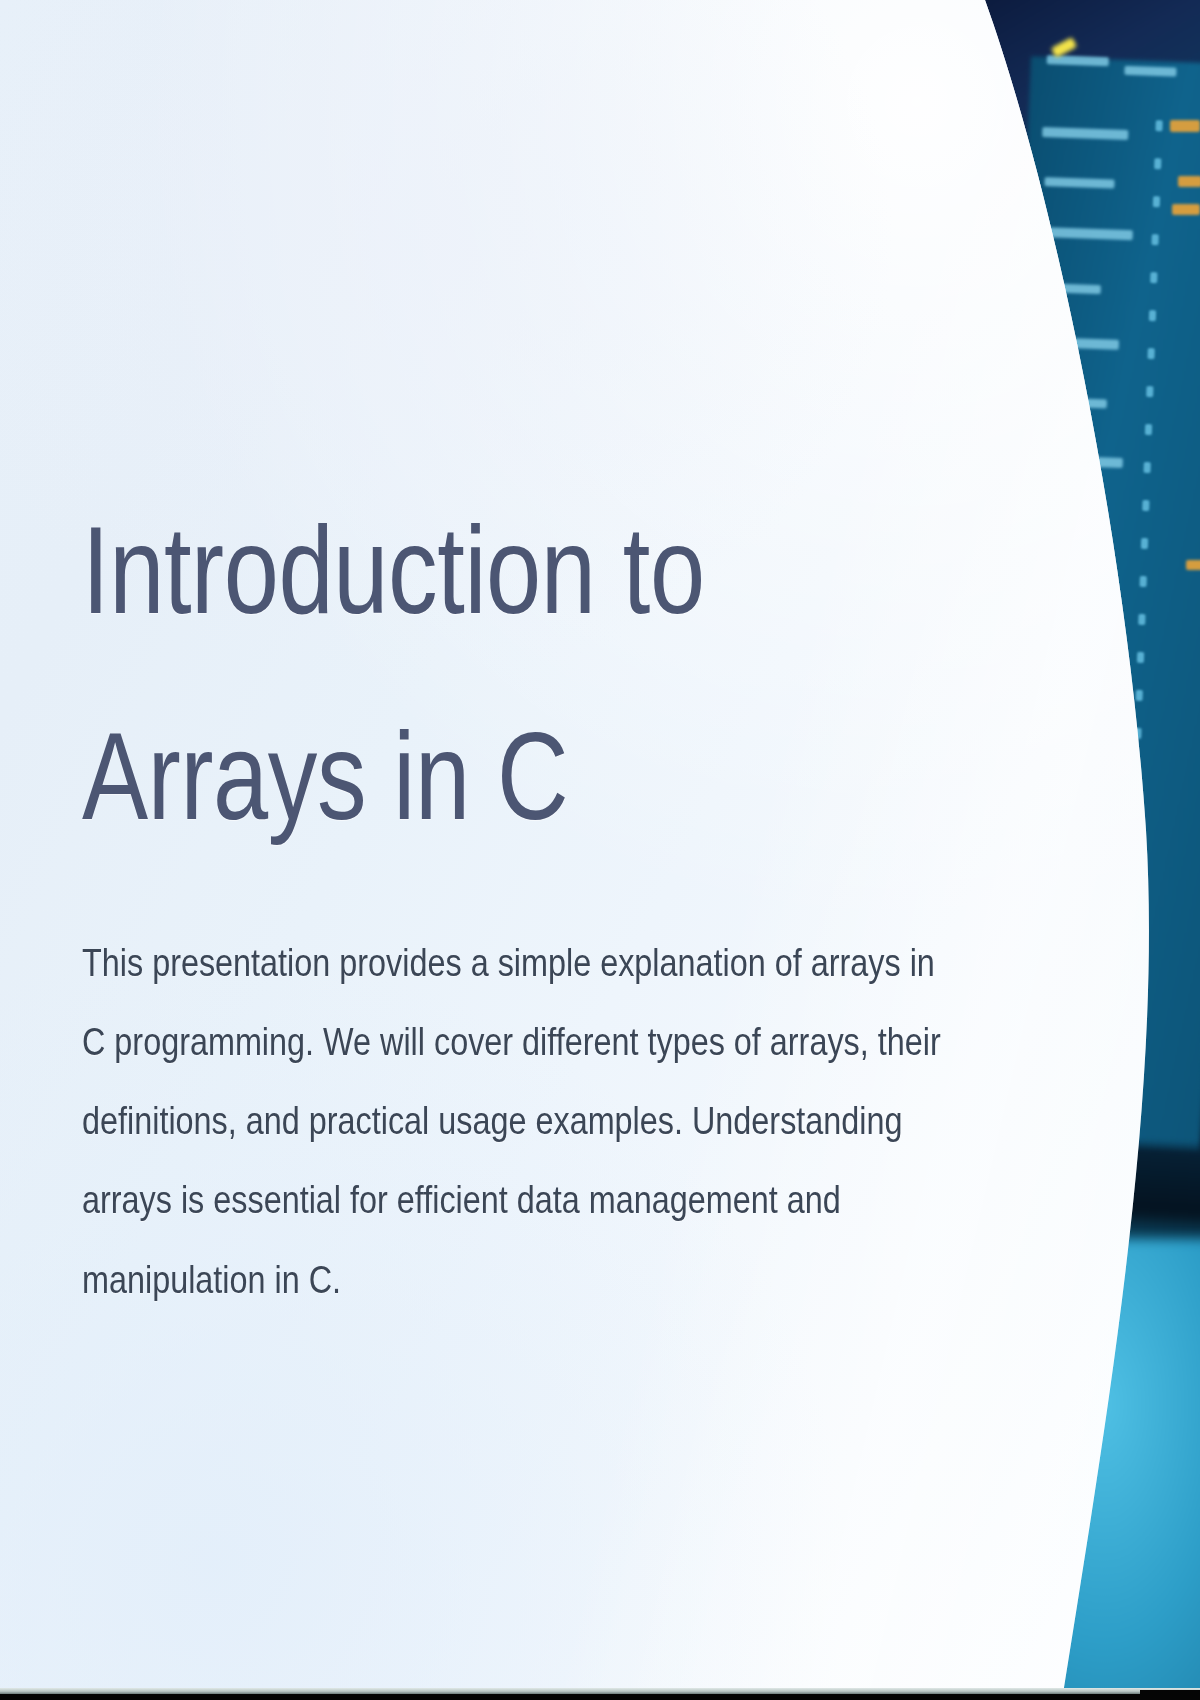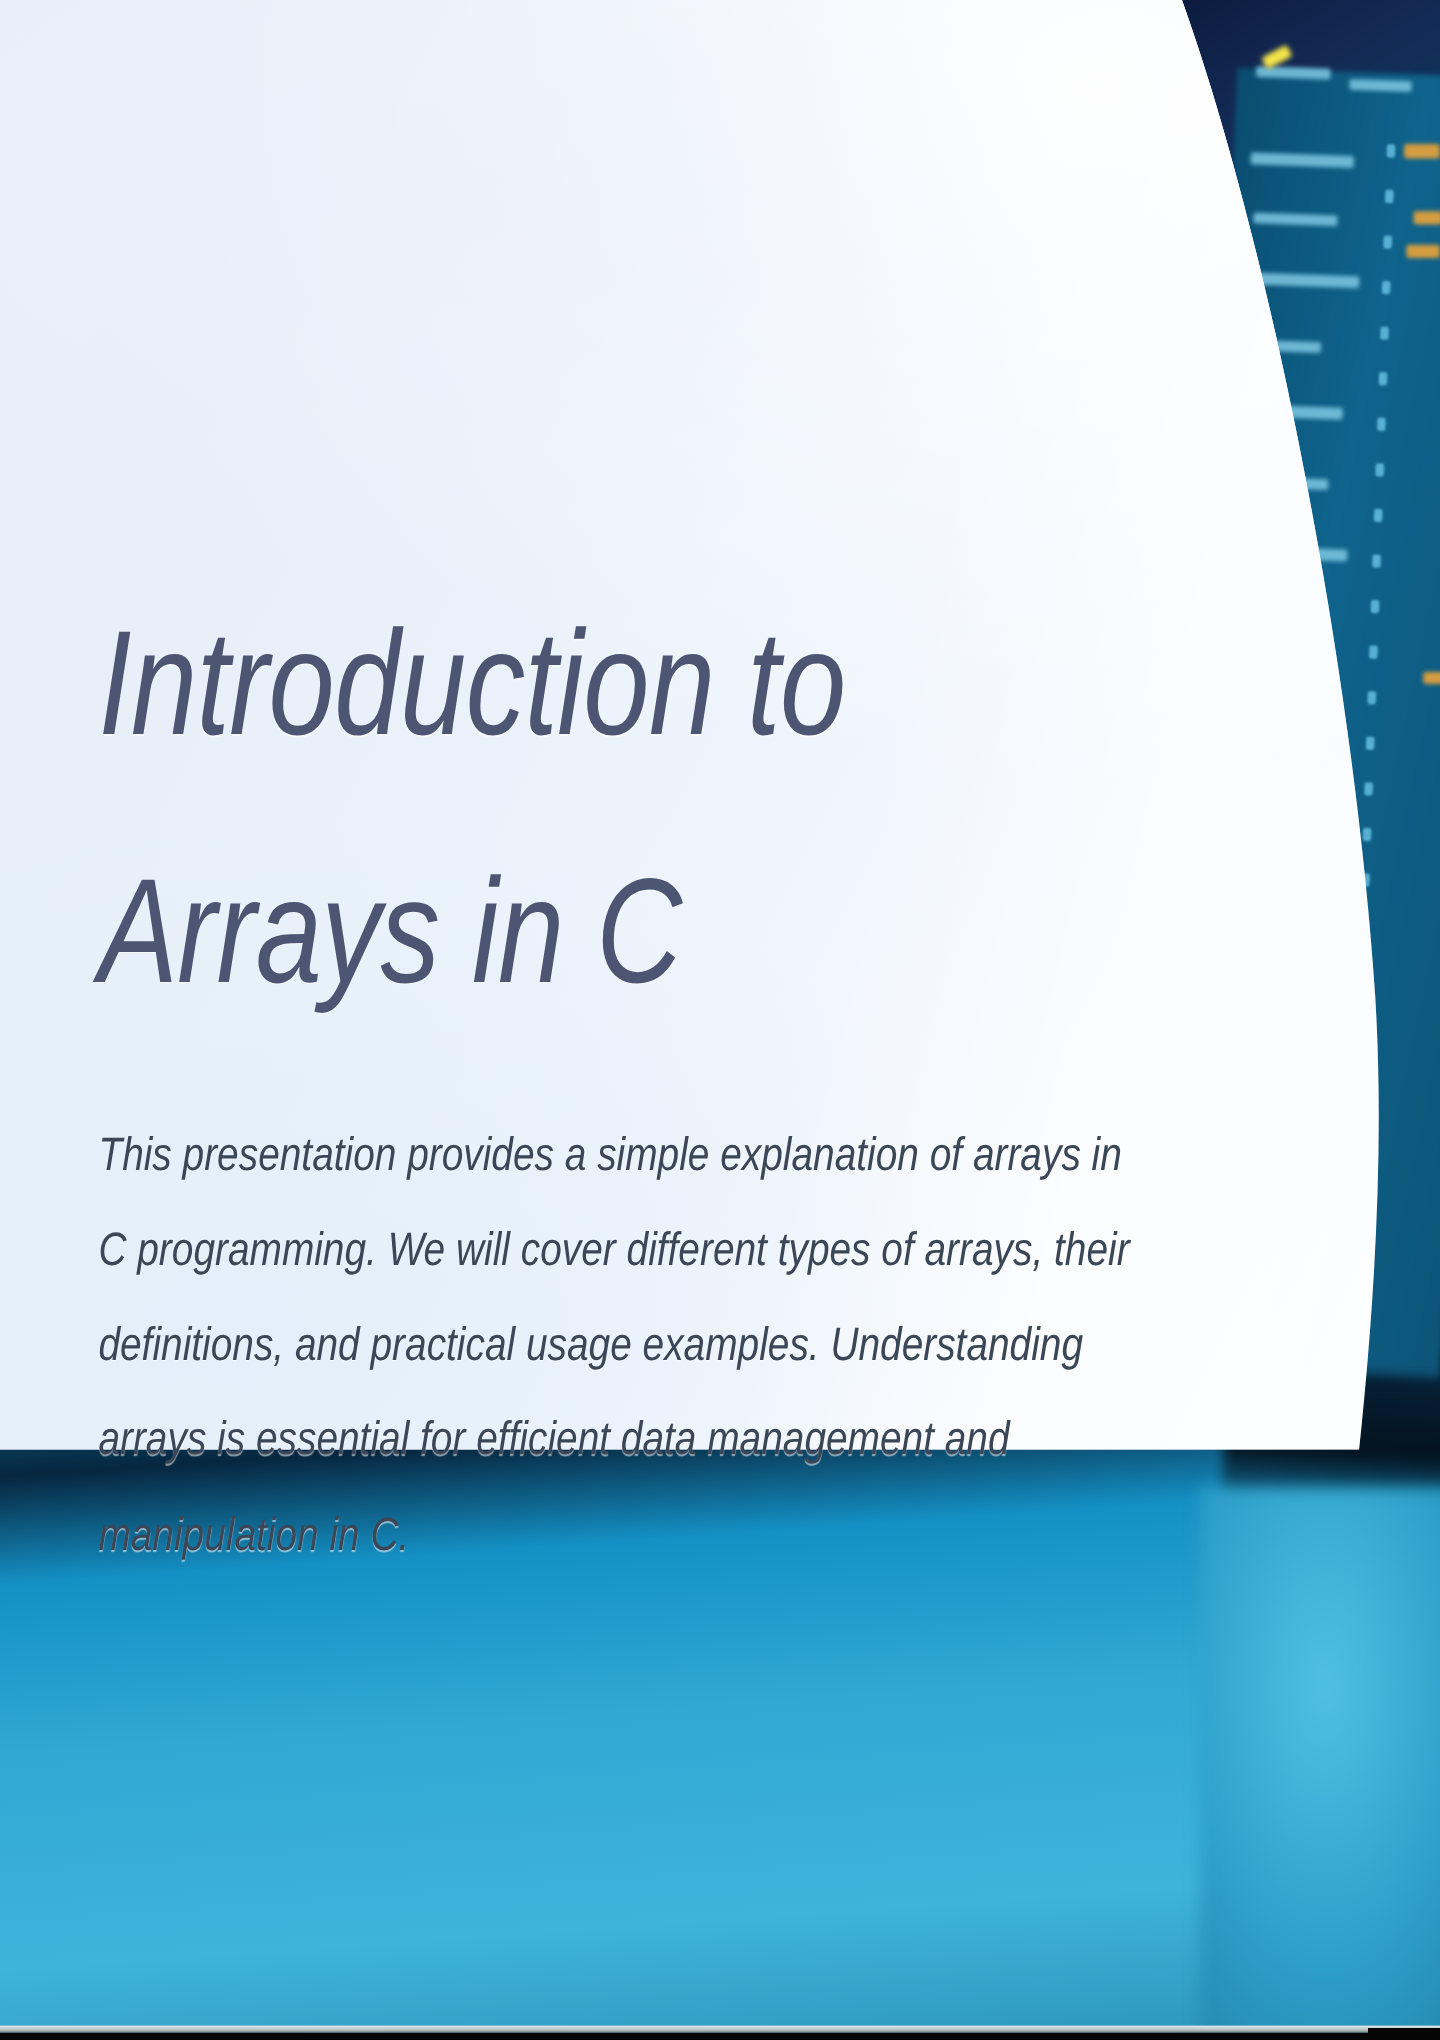--- a/index.html
+++ b/index.html
@@ -118,36 +118,35 @@
     border-radius: 3px;
     filter: blur(2px);
     transform: rotate(-28deg);
   }
 
   
   .slide {
     position: absolute;
     left: 0; top: 0;
     width: 1175px;
-    height: 1208px;
+    height: 1700px;
     background:
       radial-gradient(120% 90% at 78% 6%, rgba(255,255,255,.96) 0%, rgba(255,255,255,0) 55%),
       radial-gradient(90% 60% at 18% 92%, rgba(226,238,250,.85) 0%, rgba(255,255,255,0) 60%),
       linear-gradient(117deg,
         #e7f0f9 0%,
         #e6eff8 18%,
         #e9f2fa 38%,
         #eef5fc 55%,
         #f3f8fd 70%,
         #f7fbfe 82%,
         #fbfdff 92%,
         #ffffff 100%);
     -webkit-clip-path: path("M0,0 L985,0 C1060,210 1128,560 1146,830 C1162,1090 1110,1400 1062,1700 L0,1700 Z");
     clip-path: path("M0,0 L985,0 C1060,210 1128,560 1146,830 C1162,1090 1110,1400 1062,1700 L0,1700 Z");
-    font-style: italic;
   }
   .slide-sheen {
     position: absolute;
     inset: 0;
     background:
       linear-gradient(103deg, rgba(255,255,255,0) 60%, rgba(255,255,255,.55) 78%, rgba(255,255,255,.1) 100%),
       radial-gradient(60% 38% at 34% 14%, rgba(236,241,250,.7) 0%, rgba(255,255,255,0) 70%);
     pointer-events: none;
   }
 

